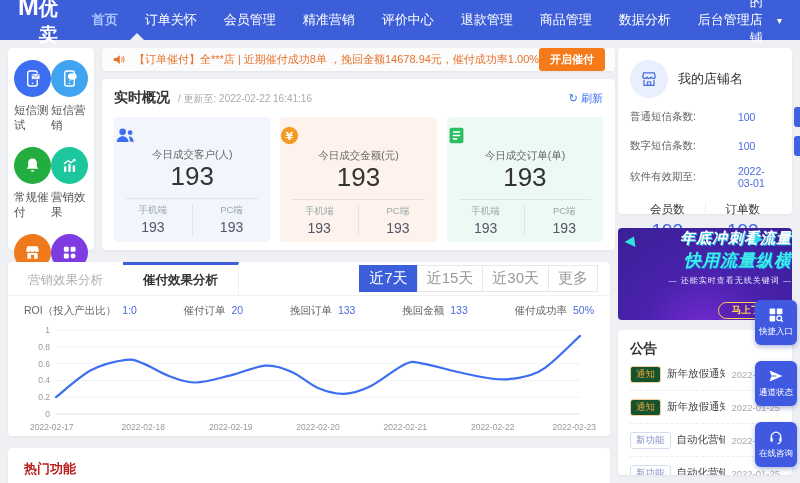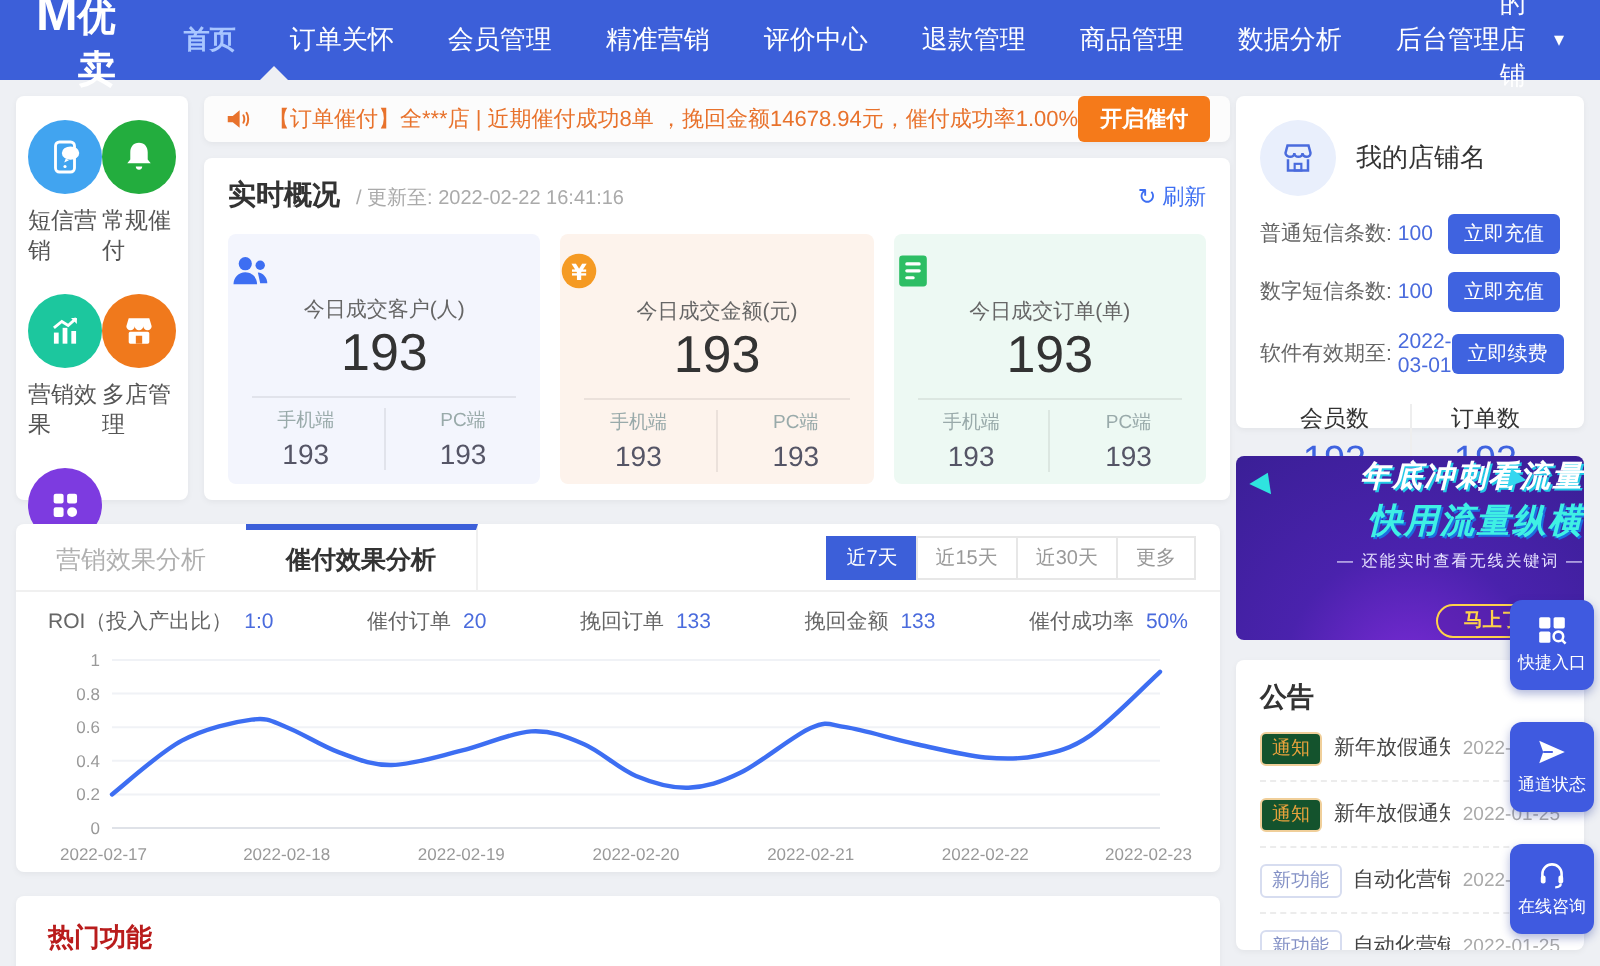--- a/index.html
+++ b/index.html
@@ -56,37 +56,37 @@
   .stat-sub .half2 { border-left:1px solid rgba(0,0,0,.07); }
   .sub-k { font-size:9.5px; color:#9aa; }
   .sub-v { font-size:14px; color:#556; margin-top:2px; }
 
   
   .chart-card { height:184px; }
   .tabbar { display:flex; align-items:stretch; height:34px; border-bottom:1px solid #f0f0f0; }
   .tab { display:flex; align-items:center; padding:0 20px; font-size:12.5px; color:#b0b0b0; cursor:pointer; border-top:3px solid transparent; }
   .tab.active { color:#333; font-weight:bold; border-top:3px solid #3c5fd9; border-right:1px solid #f0f0f0; }
   .ranges { margin-left:auto; align-self:center; margin-right:12px; display:flex; }
-  .range-btn { font-size:10px; padding:3px 9px; border:1px solid #e7e7e7; background:#fff; color:#999; cursor:pointer; margin-left:-1px; }
+  .range-btn { font-size:15px; padding:3px 9px; border:1px solid #e7e7e7; background:#fff; color:#999; cursor:pointer; margin-left:-1px; }
   .range-btn.active { background:#3c5fd9; border-color:#3c5fd9; color:#fff; }
   .kpi-row { display:flex; justify-content:space-between; padding:8px 16px 0; }
   .kpi { font-size:10.5px; color:#666; }
   .kpi b { color:#4a6bdd; font-weight:normal; margin-left:6px; }
   .chart-wrap { padding:2px 12px 0; }
 
   
   .hot-card { flex:1; min-height:60px; padding:12px 16px; }
   .hot-title { font-size:13px; font-weight:bold; color:#b91c1c; }
 
   
   .shop-card { height:166px; padding:12px 12px 10px; }
   .shop-head { display:flex; align-items:center; gap:10px; }
   .shop-ava { width:38px; height:38px; border-radius:50%; background:#e9effc; display:flex; align-items:center; justify-content:center; }
   .shop-name { font-size:13px; color:#333; }
-  .shop-row { display:flex; align-items:center; margin-top:9px; }
+  .shop-row { display:flex; align-items:center; margin-top:9px;gap:39px; }
   .shop-k { font-size:10.5px; color:#666; white-space:nowrap; }
   .shop-v { font-size:10.5px; color:#4a6bdd; margin-left:3px; }
   .shop-btn { margin-left:auto; background:#3f63e0; color:#fff; border:none; border-radius:3px;
     font-size:10px; padding:3px 8px; cursor:pointer; white-space:nowrap; }
   .shop-foot { display:flex; margin-top:13px; text-align:center; }
   .shop-foot > div { flex:1; }
   .sf2 { border-left:1px solid #eee; }
   .sf-k { font-size:11.5px; color:#333; }
   .sf-v { font-size:19px; color:#3f63e0; margin-top:3px; }
 
@@ -146,20 +146,31 @@
   </div>
   <div class="nav-caret-tri"></div>
 </div>
 
 <div class="content">
 
   <div class="col-main">
     <div class="row1">
 
       <div class="card sidebar-card">
+        <div class="side-item">
+          <span class="side-circle c-blue">
+            <svg width="19" height="19" viewBox="0 0 24 24">
+                <rect x="6" y="2.5" width="12" height="19" rx="2.5" fill="none" stroke="#fff" stroke-width="1.8"></rect>
+                <rect x="10.5" y="6" width="11" height="7" rx="1" fill="#fff" stroke="#3d6ef2" stroke-width="1"></rect>
+                <path d="M11 7l5 3 5-3" stroke="#3d6ef2" stroke-width="1" fill="none"></path>
+                <circle cx="12" cy="18" r="1" fill="#fff"></circle>
+              </svg>
+          </span>
+          <span class="side-label">短信测试</span>
+        </div>
         <div class="side-item">
           <span class="side-circle c-sky">
             <svg width="19" height="19" viewBox="0 0 24 24">
                 <rect x="6" y="2.5" width="12" height="19" rx="2.5" fill="none" stroke="#fff" stroke-width="1.8"></rect>
                 <ellipse cx="15.5" cy="9.5" rx="5.5" ry="4.2" fill="#fff"></ellipse>
                 <path d="M12.5 13l-1 2.5 3-1.5z" fill="#fff"></path>
                 <circle cx="12" cy="18" r="1" fill="#fff"></circle>
               </svg>
           </span>
           <span class="side-label">短信营销</span>

